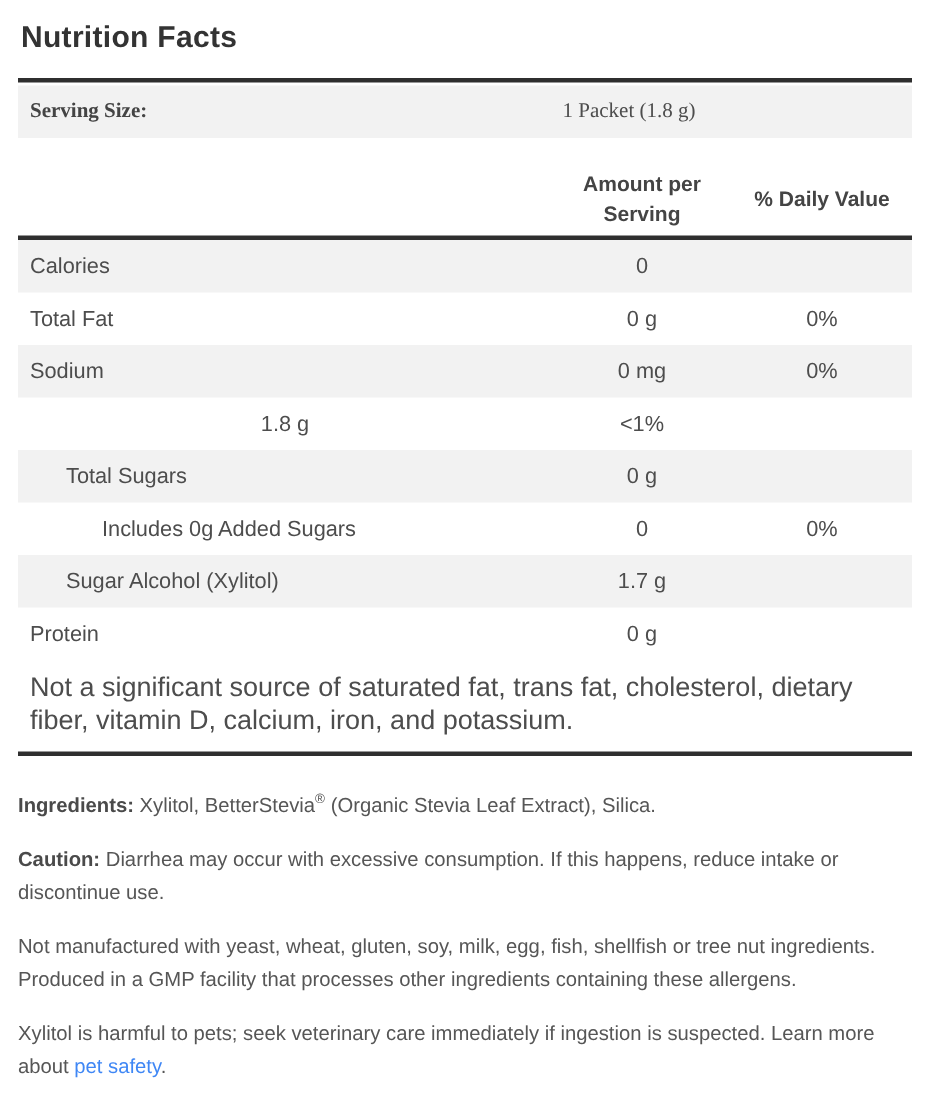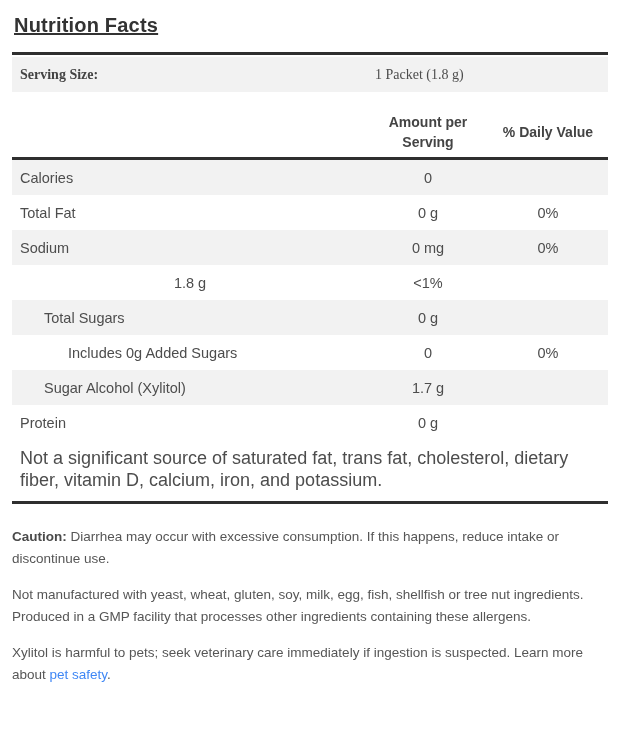--- a/index.html
+++ b/index.html
@@ -14,21 +14,21 @@
   html,body{background:#ffffff;}
   body{
     width:623px;height:737px;
     font-family:"Liberation Sans", sans-serif;
     color:var(--tabletext);
     overflow:hidden;
   }
   .wrap{padding:14px 12px 0 12px;width:620px;}
   h1.title{
     font-size:20px;line-height:22px;font-weight:700;color:#333;
-    margin:0 0 16px 2px;letter-spacing:.2px;text-decoration:underline;
+    margin:0 0 16px 2px;letter-spacing:.2px;
   }
   .thick-rule{height:3px;background:var(--line);border:0;width:596px;}
   .rule-top{margin-top:9px;}
   .serving-table{width:596px;margin-top:2px;font-family:Liberation Serif, serif;}
   .srow{
     display:grid;grid-template-columns:357px 1fr;
     align-items:center;height:35px;font-size:14px;
   }
   .srow.alt{background:var(--altbg);}
   .srow .slabel{font-weight:700;color:var(--boldtext);padding-left:8px;}
@@ -126,18 +126,19 @@
           <div class="ncell-amt">0 g</div>
           <div class="ncell-dv"></div>
         </div>
       </div>
     <div class="footnote">Not a significant source of saturated fat, trans fat, cholesterol, dietary fiber, vitamin D, calcium, iron, and potassium.</div>
   </div>
 
   <div class="thick-rule rule-bottom"></div>
 
   <div class="paras">
+    <p class="para"><b>Ingredients:</b><span> Xylitol, BetterStevia</span><sup>®</sup><span> (Organic Stevia Leaf Extract), Silica.</span></p>
     <p class="para"><b>Caution:</b><span> Diarrhea may occur with excessive consumption. If this happens, reduce intake or discontinue use.</span></p>
     <p class="para">Not manufactured with yeast, wheat, gluten, soy, milk, egg, fish, shellfish or tree nut ingredients. Produced in a GMP facility that processes other ingredients containing these allergens.</p>
     <p class="para"><span>Xylitol is harmful to pets; seek veterinary care immediately if ingestion is suspected. Learn more about </span><a class="link" href="#">pet safety</a><span>.</span></p>
   </div>
 
 </div>
 
 </body></html>

